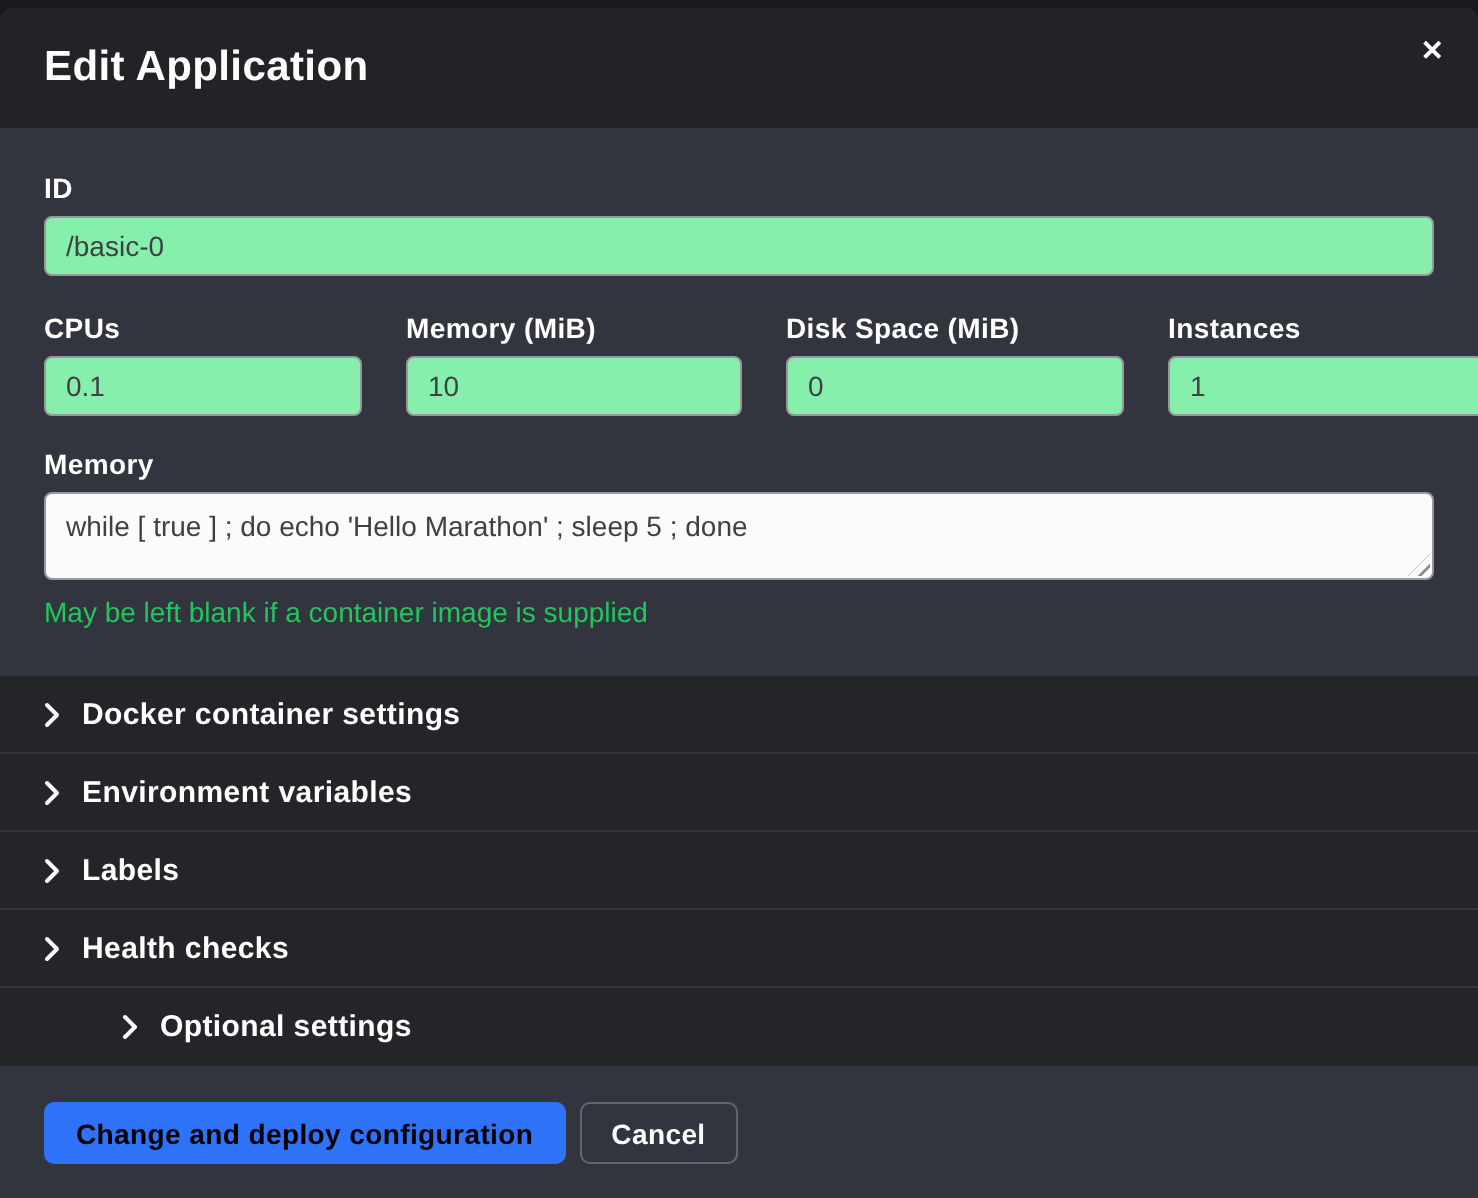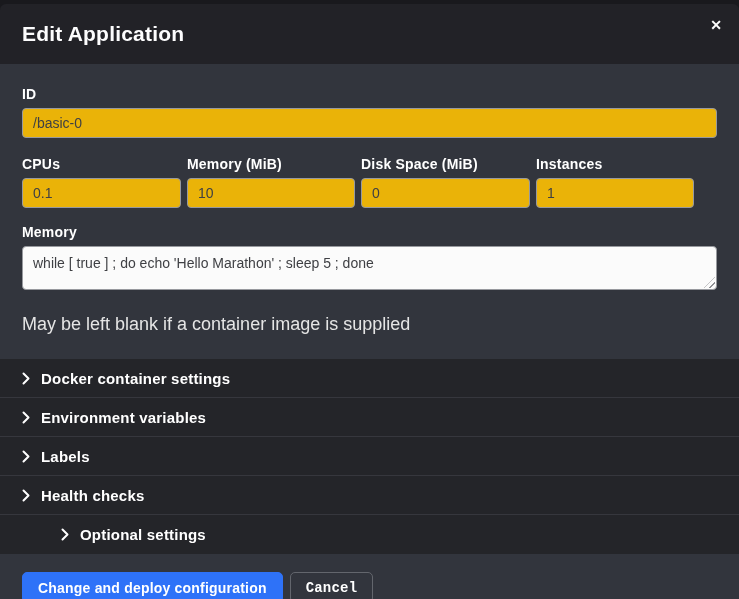--- a/index.html
+++ b/index.html
@@ -38,33 +38,33 @@
     background: #32353d;
     padding: 22px 22px 24px 22px;
   }
   .field-label {
     display: block;
     color: #ffffff; font-size: 14px; font-weight: 700;
     margin-bottom: 6px; letter-spacing: .2px;
   }
   .text-input {
     width: 100%; height: 30px;
-    background: #eab308;
+    background: #86efac;
     border: 1px solid #97999e;
     border-radius: 4px;
     padding: 0 10px;
     font-family: "Liberation Sans", "DejaVu Sans", sans-serif;
     font-size: 14px; color: #3f4044;
     outline: none;
   }
   .grid-row {
     margin-top: 18px;
     display: grid;
     grid-template-columns: 159px 168px 169px 158px;
-    column-gap: 6px;
+    column-gap: 22px;
   }
   .command-group { margin-top: 16px; position: relative; }
   .command-textarea {
     width: 100%; height: 44px;
     background: #fbfbfb;
     border: 1px solid #97999e;
     border-radius: 4px;
     padding: 8px 10px;
     font-family: "Liberation Sans", "DejaVu Sans", sans-serif;
     font-size: 14px; color: #3f4044;
@@ -73,22 +73,22 @@
   }
   .resize-handle {
     position: absolute; right: 2px; bottom: 2px;
     width: 11px; height: 11px;
     clip-path: polygon(100% 0, 100% 100%, 0 100%);
     background: repeating-linear-gradient(-45deg,
       transparent 0 3px, #8f9094 3px 4.5px);
     cursor: ns-resize;
   }
   .help-text {
-    margin-top: 24px;
-    color: #e5e5e5; font-size: 18px;
+    margin-top: 8px;
+    color: #22c55e; font-size: 14px;
   }
   
   .sections { background: #242529; }
   .section-row {
     height: 39px;
     display: flex; align-items: center;
     padding: 0 22px;
     border-bottom: 1px solid #36373d;
     cursor: pointer;
   }
@@ -107,25 +107,25 @@
   .btn {
     height: 31px;
     border-radius: 5px;
     font-family: "Liberation Sans", "DejaVu Sans", sans-serif;
     font-size: 14px; font-weight: 700;
     cursor: pointer;
     padding: 0 15px;
     letter-spacing: .2px;
   }
   .btn-primary {
-    background: #2e72f8; border: 1px solid #2e72f8; color: #ffffff;
+    background: #2e72f8; border: 1px solid #2e72f8; color: #000000;
   }
   .btn-cancel {
     margin-left: 7px;
-    background: transparent; border: 1px solid #63666d; color: #ffffff; font-family: Liberation Mono, monospace;
+    background: transparent; border: 1px solid #63666d; color: #ffffff;
   }
 </style>
 </head>
 <body>
 
 <div class="modal">
 
   <div class="modal-header">
     <span class="modal-title">Edit Application</span>
     <button class="close-btn">✕</button>

